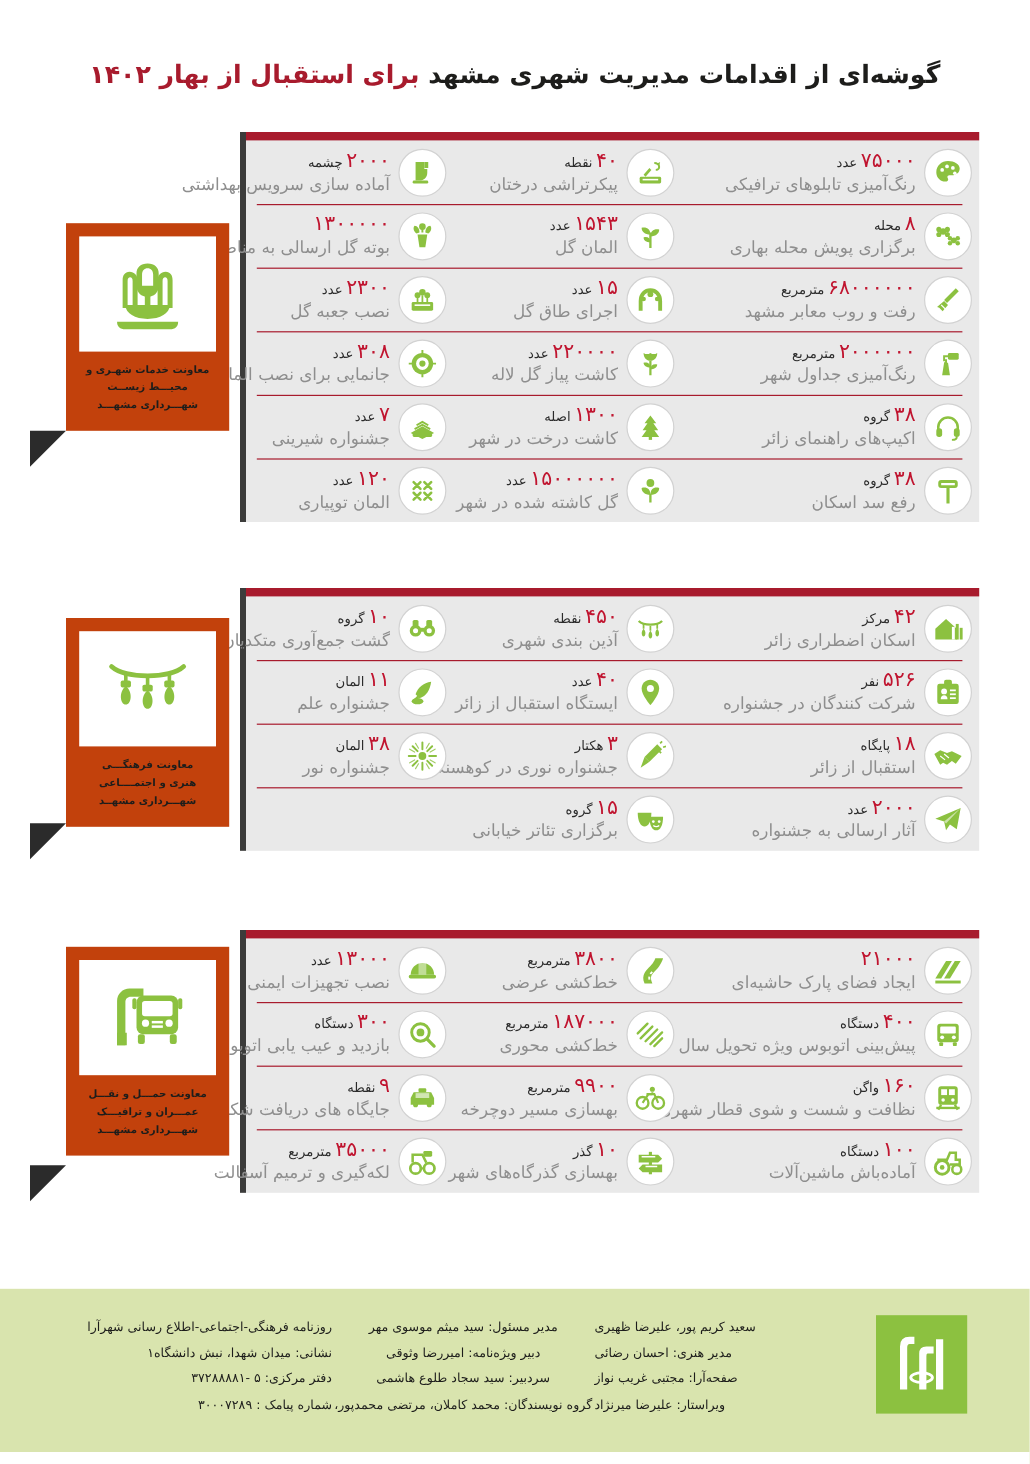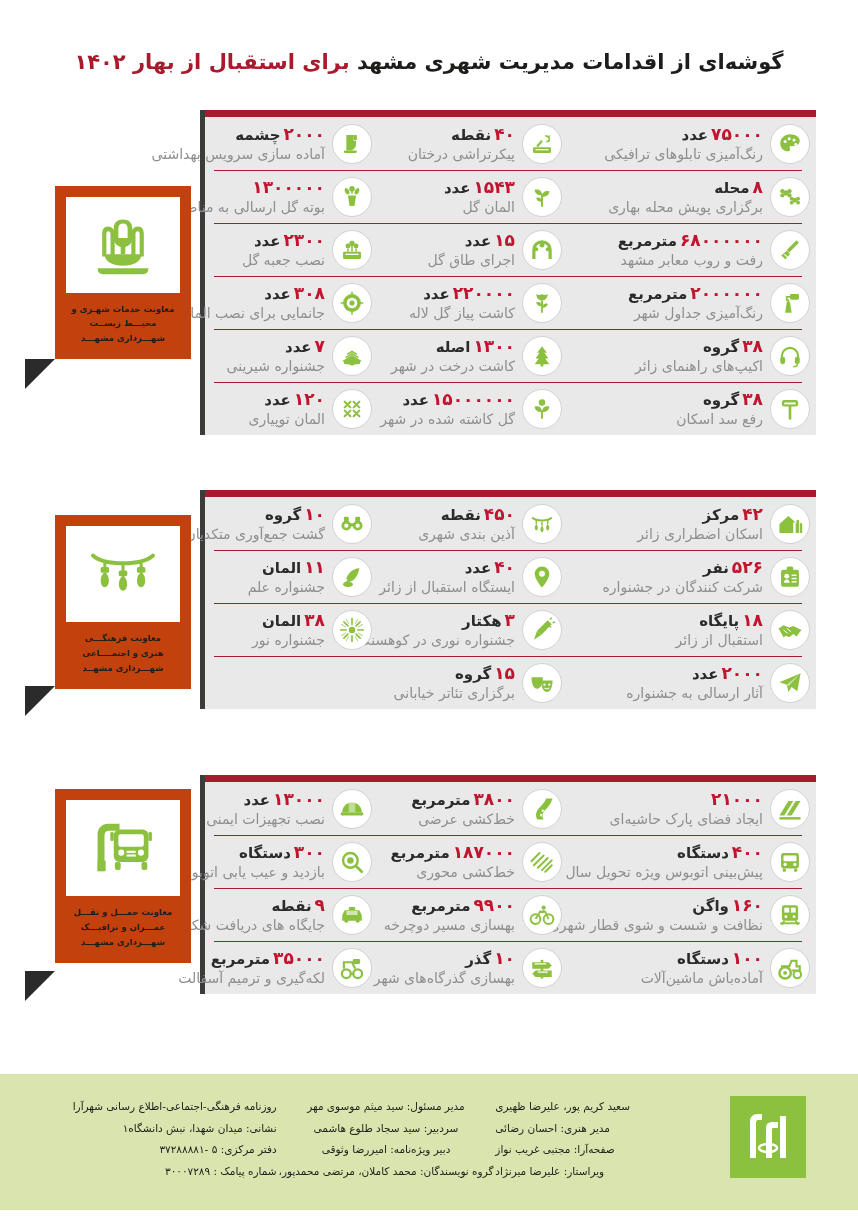--- a/index.html
+++ b/index.html
@@ -64,25 +64,25 @@
     flex:0 0 auto;
     width:38px;height:38px;border-radius:50%;
     background:#ffffff;border:1px solid #d2d2d2;
     display:flex;align-items:center;justify-content:center;
     margin-left:7px;
   }
   .ic svg{display:block;}
   .txt{flex:1 1 auto;min-width:0;text-align:right;padding-left:2px;}
   .num-line{line-height:1;white-space:nowrap;}
   .num{
-    font-size:17px;font-weight:bold;color:#c0142f;
+    font-size:17px;font-weight:normal;color:#c0142f;
     letter-spacing:0px;
   }
   .unit{
-    font-size:15px;color:#2b2b2b;margin-right:3px;font-weight:bold;
+    font-size:11px;color:#2b2b2b;margin-right:3px;font-weight:normal;
   }
   .desc{
     font-size:14px;color:#8e8e8e;margin-top:3px;
     white-space:nowrap;
   }
 
   
   .tab{
     position:absolute;
     width:136px;
@@ -865,22 +865,22 @@
       </svg>
     </div>
     <div class="f-col col-c">
         <div class="f-line">سعید کریم پور، علیرضا ظهیری</div>
         <div class="f-line">مدیر هنری: احسان رضائی</div>
         <div class="f-line">صفحه‌آرا: مجتبی غریب نواز</div>
         <div class="f-line">ویراستار: علیرضا میرنژاد</div>
       </div>
     <div class="f-col col-b">
         <div class="f-line">مدیر مسئول: سید میثم موسوی مهر</div>
+        <div class="f-line">دبیر ویژه‌نامه: امیررضا وثوقی</div>
         <div class="f-line">سردبیر: سید سجاد طلوع هاشمی</div>
-        <div class="f-line">دبیر ویژه‌نامه: امیررضا وثوقی</div>
         <div class="f-line">گروه نویسندگان: محمد کاملان، مرتضی محمدپور،</div>
       </div>
     <div class="f-col col-a">
         <div class="f-line">روزنامه فرهنگی-اجتماعی-اطلاع رسانی شهرآرا</div>
         <div class="f-line">نشانی: میدان شهدا، نبش دانشگاه۱</div>
         <div class="f-line">دفتر مرکزی: ۵ -۳۷۲۸۸۸۸۱</div>
         <div class="f-line">شماره پیامک : ۳۰۰۰۷۲۸۹</div>
       </div>
   </div>
   <div class="footer-bottom"></div>

